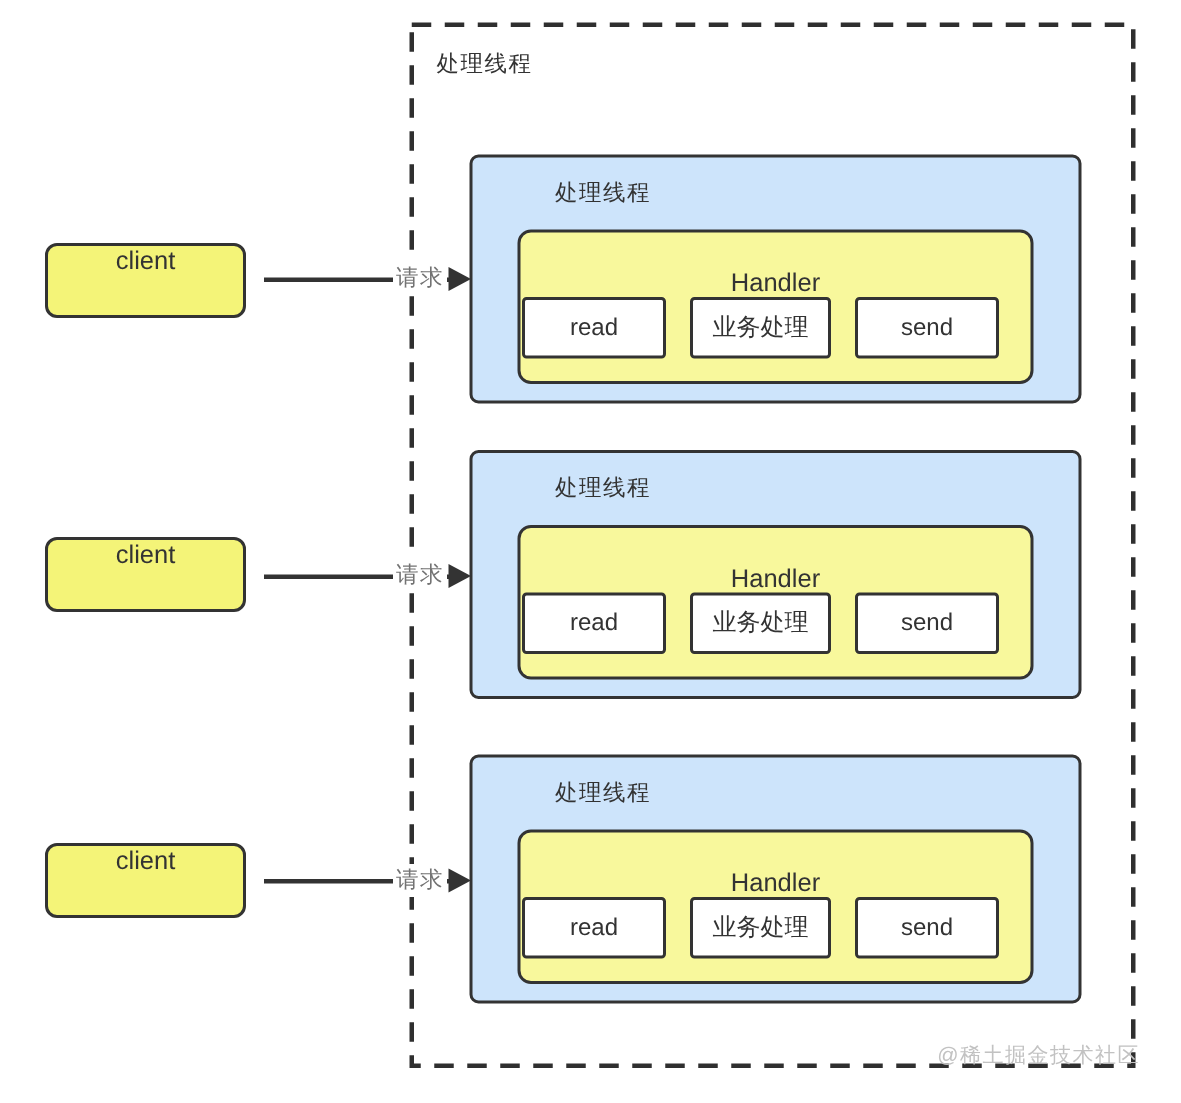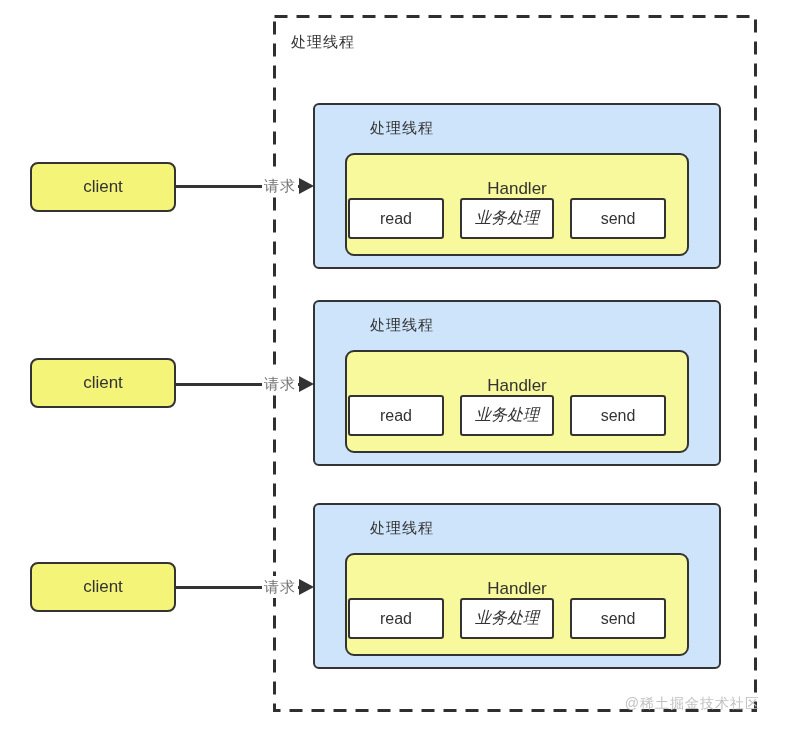--- a/index.html
+++ b/index.html
@@ -36,27 +36,26 @@
 
   .row { position: absolute; inset: 0; }
   .row-0 { --client-top: 162px; --thread-top: 103px; --arrow-y: 186px; }
   .row-1 { --client-top: 358px; --thread-top: 300px; --arrow-y: 384px; }
   .row-2 { --client-top: 562px; --thread-top: 503px; --arrow-y: 587px; }
 
   .client-box {
     position: absolute;
     left: 30px;
     top: var(--client-top);
-    width: 146px;
+    width: 134px;
     height: 50px;
     background: #f4f478;
     border: 2px solid #333333;
     border-radius: 8px;
     display: flex;
-    align-items: center;
     justify-content: center;
     font-size: 17px;
     color: #333333;
   }
 
   .arrow-line {
     position: absolute;
     left: 176px;
     top: calc(var(--arrow-y) - 1px);
     width: 126px;
@@ -143,21 +142,21 @@
     background: #ffffff;
     border: 2px solid #333333;
     border-radius: 3px;
     display: flex;
     align-items: center;
     justify-content: center;
     font-size: 16px;
     color: #333333;
     white-space: nowrap;
   }
-  .step-mid { width: 94px; font-style: italic; }
+  .step-mid { width: 94px; }
 
   .watermark {
     position: absolute;
     top: 695px;
     right: 27px;
     font-size: 14px;
     color: #c2c2c2;
     letter-spacing: 1px;
     z-index: 5;
   }

